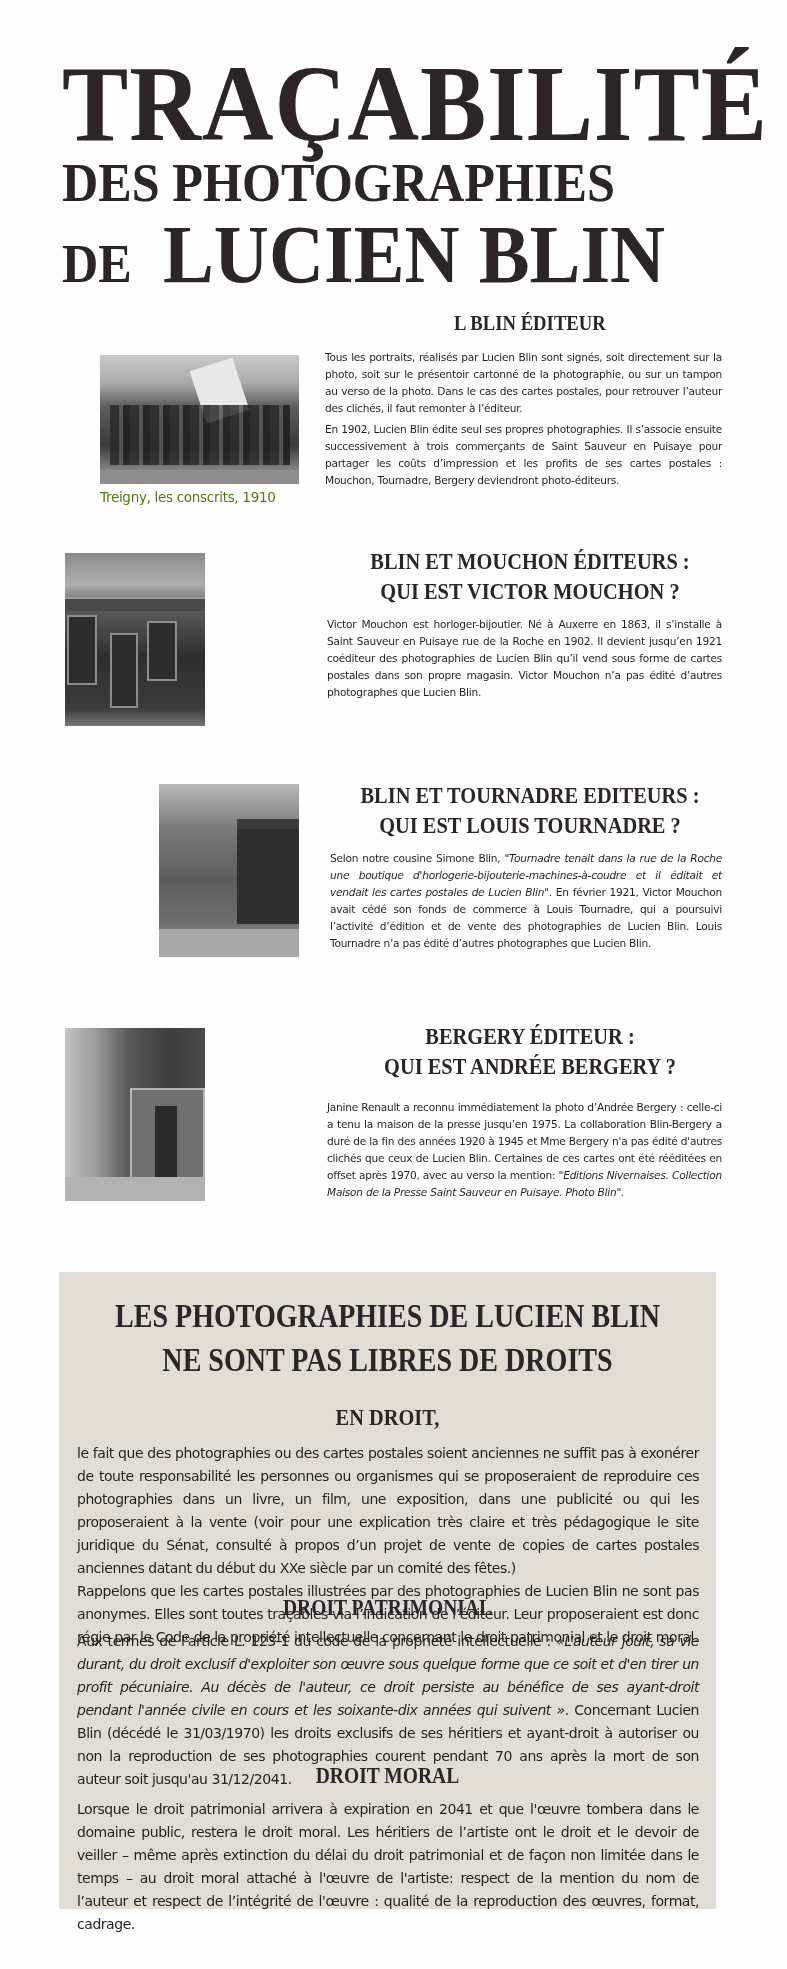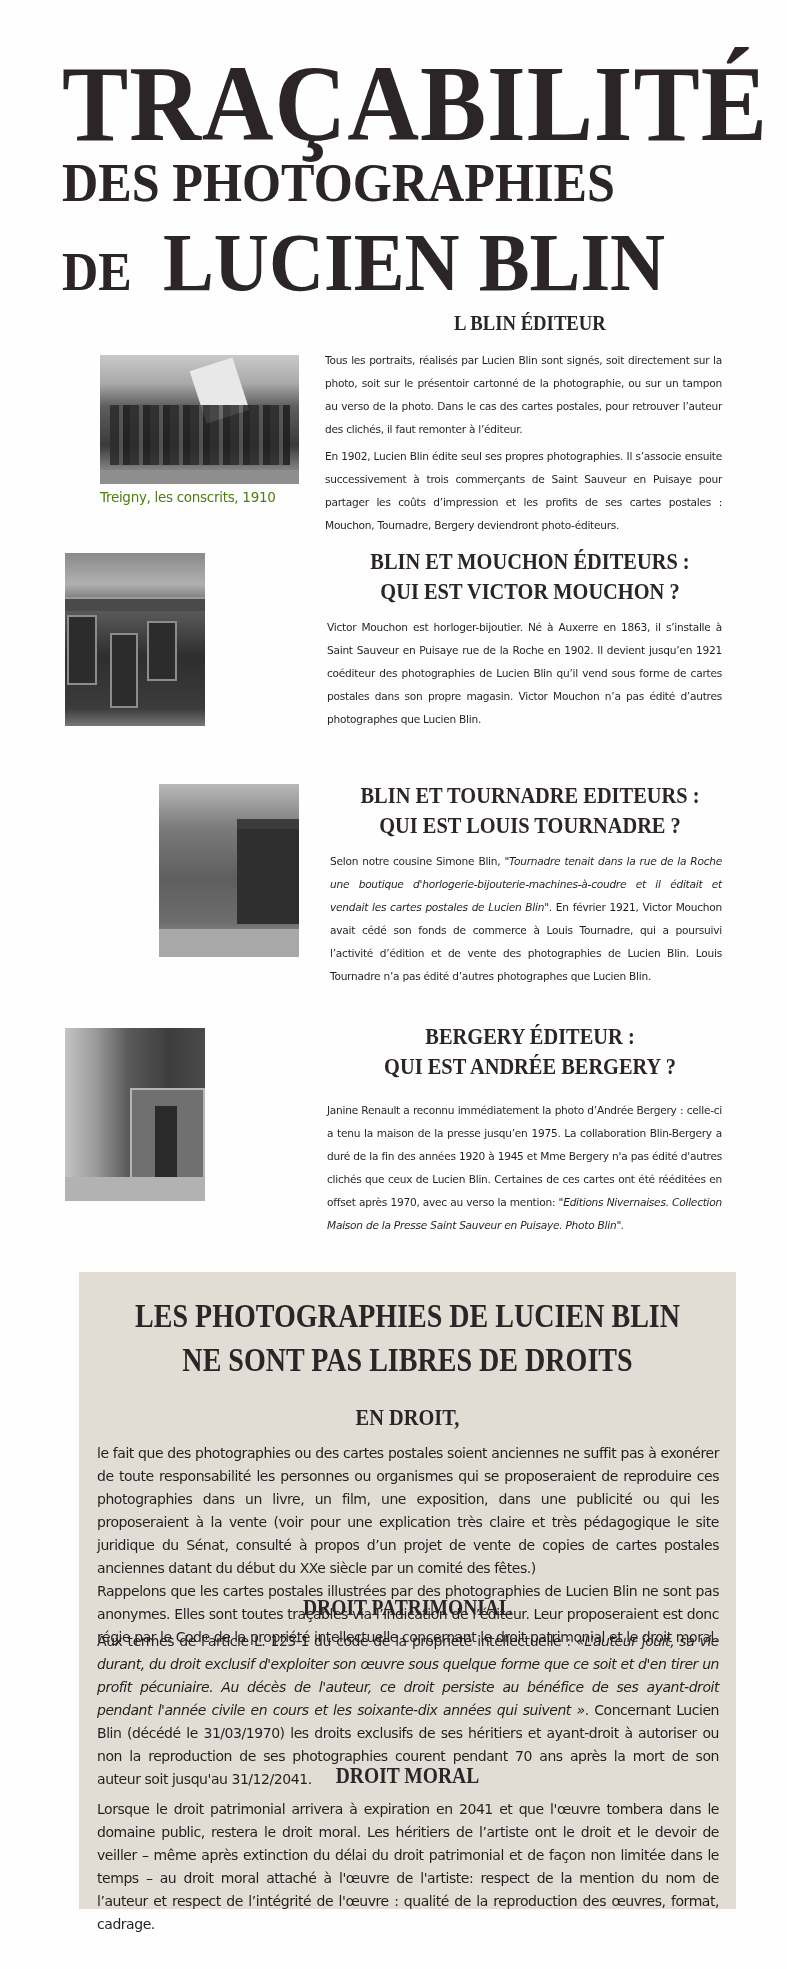--- a/index.html
+++ b/index.html
@@ -5,27 +5,27 @@
   * { margin: 0; padding: 0; box-sizing: border-box; }
   html, body { width: 787px; height: 1969px; background: #fefefe; overflow: hidden; }
   body { position: relative; color: #2b2527; font-family: "DejaVu Sans", sans-serif; }
 
   .serif-bold { font-family: "Liberation Serif", "DejaVu Serif", serif; font-weight: bold; }
 
   
   .title { position: absolute; left: 62px; width: 665px; color: #2b2527; }
   .t1 { top: 50px; font-size: 108px; line-height: 108px; letter-spacing: 1px; transform: scaleX(0.92); transform-origin: left top; white-space: nowrap; }
   .t2 { top: 155px; font-size: 54px; line-height: 56px; letter-spacing: 0px; transform: scaleX(0.93); transform-origin: left top; white-space: nowrap; }
-  .t3 { top: 215px; white-space: nowrap; margin-top: 8px; }
+  .t3 { top: 215px; white-space: nowrap; }
   .t3 .small { font-size: 54px; line-height: 80px; display: inline-block; transform: scaleX(0.93); transform-origin: left bottom; }
   .t3 .big { font-size: 82px; line-height: 80px; margin-left: 26px; display: inline-block; transform: scaleX(0.93); transform-origin: left bottom; }
 
   
   .heading { position: absolute; text-align: center; font-family: "Liberation Serif", "DejaVu Serif", serif; font-weight: bold; color: #2b2527; transform: scaleX(0.85); transform-origin: center top; }
-  .body-text { position: absolute; font-family: "DejaVu Sans", sans-serif; font-size: 10.6px; line-height: 23px; text-align: justify; color: #231f20; letter-spacing: -0.25px; }
+  .body-text { position: absolute; font-family: "DejaVu Sans", sans-serif; font-size: 10.6px; line-height: 17px; text-align: justify; color: #231f20; letter-spacing: -0.25px; }
   .body-text p + p { margin-top: 4px; }
   .body-text em { font-style: italic; }
 
   .photo { position: absolute; background: #6a6a6a; overflow: hidden; }
   .caption { position: absolute; font-family: "DejaVu Sans", sans-serif; font-size: 13.5px; color: #4d7c0f; letter-spacing: -0.3px; }
 
   
   .p1 { left: 100px; top: 355px; width: 199px; height: 129px;
         background: linear-gradient(180deg, #c9c9c9 0%, #a9a9a9 22%, #5e5e5e 40%, #3a3a3a 70%, #7f7f7f 88%, #9b9b9b 100%); }
   .p1 .flag { position: absolute; left: 97px; top: 8px; width: 45px; height: 55px; background: #e8e8e8; transform: rotate(-18deg); }
@@ -46,21 +46,21 @@
   .p3 .road { position: absolute; left: 0; bottom: 0; width: 100%; height: 28px; background: #a8a8a8; }
 
   
   .p4 { left: 65px; top: 1028px; width: 140px; height: 173px;
         background: linear-gradient(90deg, #c4c4c4 0%, #9a9a9a 22%, #5a5a5a 45%, #3d3d3d 75%, #4a4a4a 100%); }
   .p4 .front { position: absolute; left: 65px; top: 60px; width: 75px; height: 100px; background: #707070; border: 2px solid #b5b5b5; }
   .p4 .door { position: absolute; left: 90px; top: 78px; width: 22px; height: 82px; background: #2a2a2a; }
   .p4 .road { position: absolute; left: 0; bottom: 0; width: 100%; height: 24px; background: #b2b2b2; }
 
   
-  .rights { position: absolute; left: 79px; top: 1272px; width: 657px; height: 637px; background: #e2ddd4; }
+  .rights { position: absolute; left: 59px; top: 1272px; width: 657px; height: 637px; background: #e2ddd4; }
   .rights .body-text { font-size: 14px; line-height: 23px; letter-spacing: -0.45px; }
 </style>
 </head>
 <body>
 
 <div class="title t1 serif-bold">TRAÇABILITÉ</div>
 <div class="title t2 serif-bold">DES PHOTOGRAPHIES</div>
 <div class="title t3 serif-bold">
   <span class="small">DE</span><span class="big">LUCIEN BLIN</span>
 </div>

